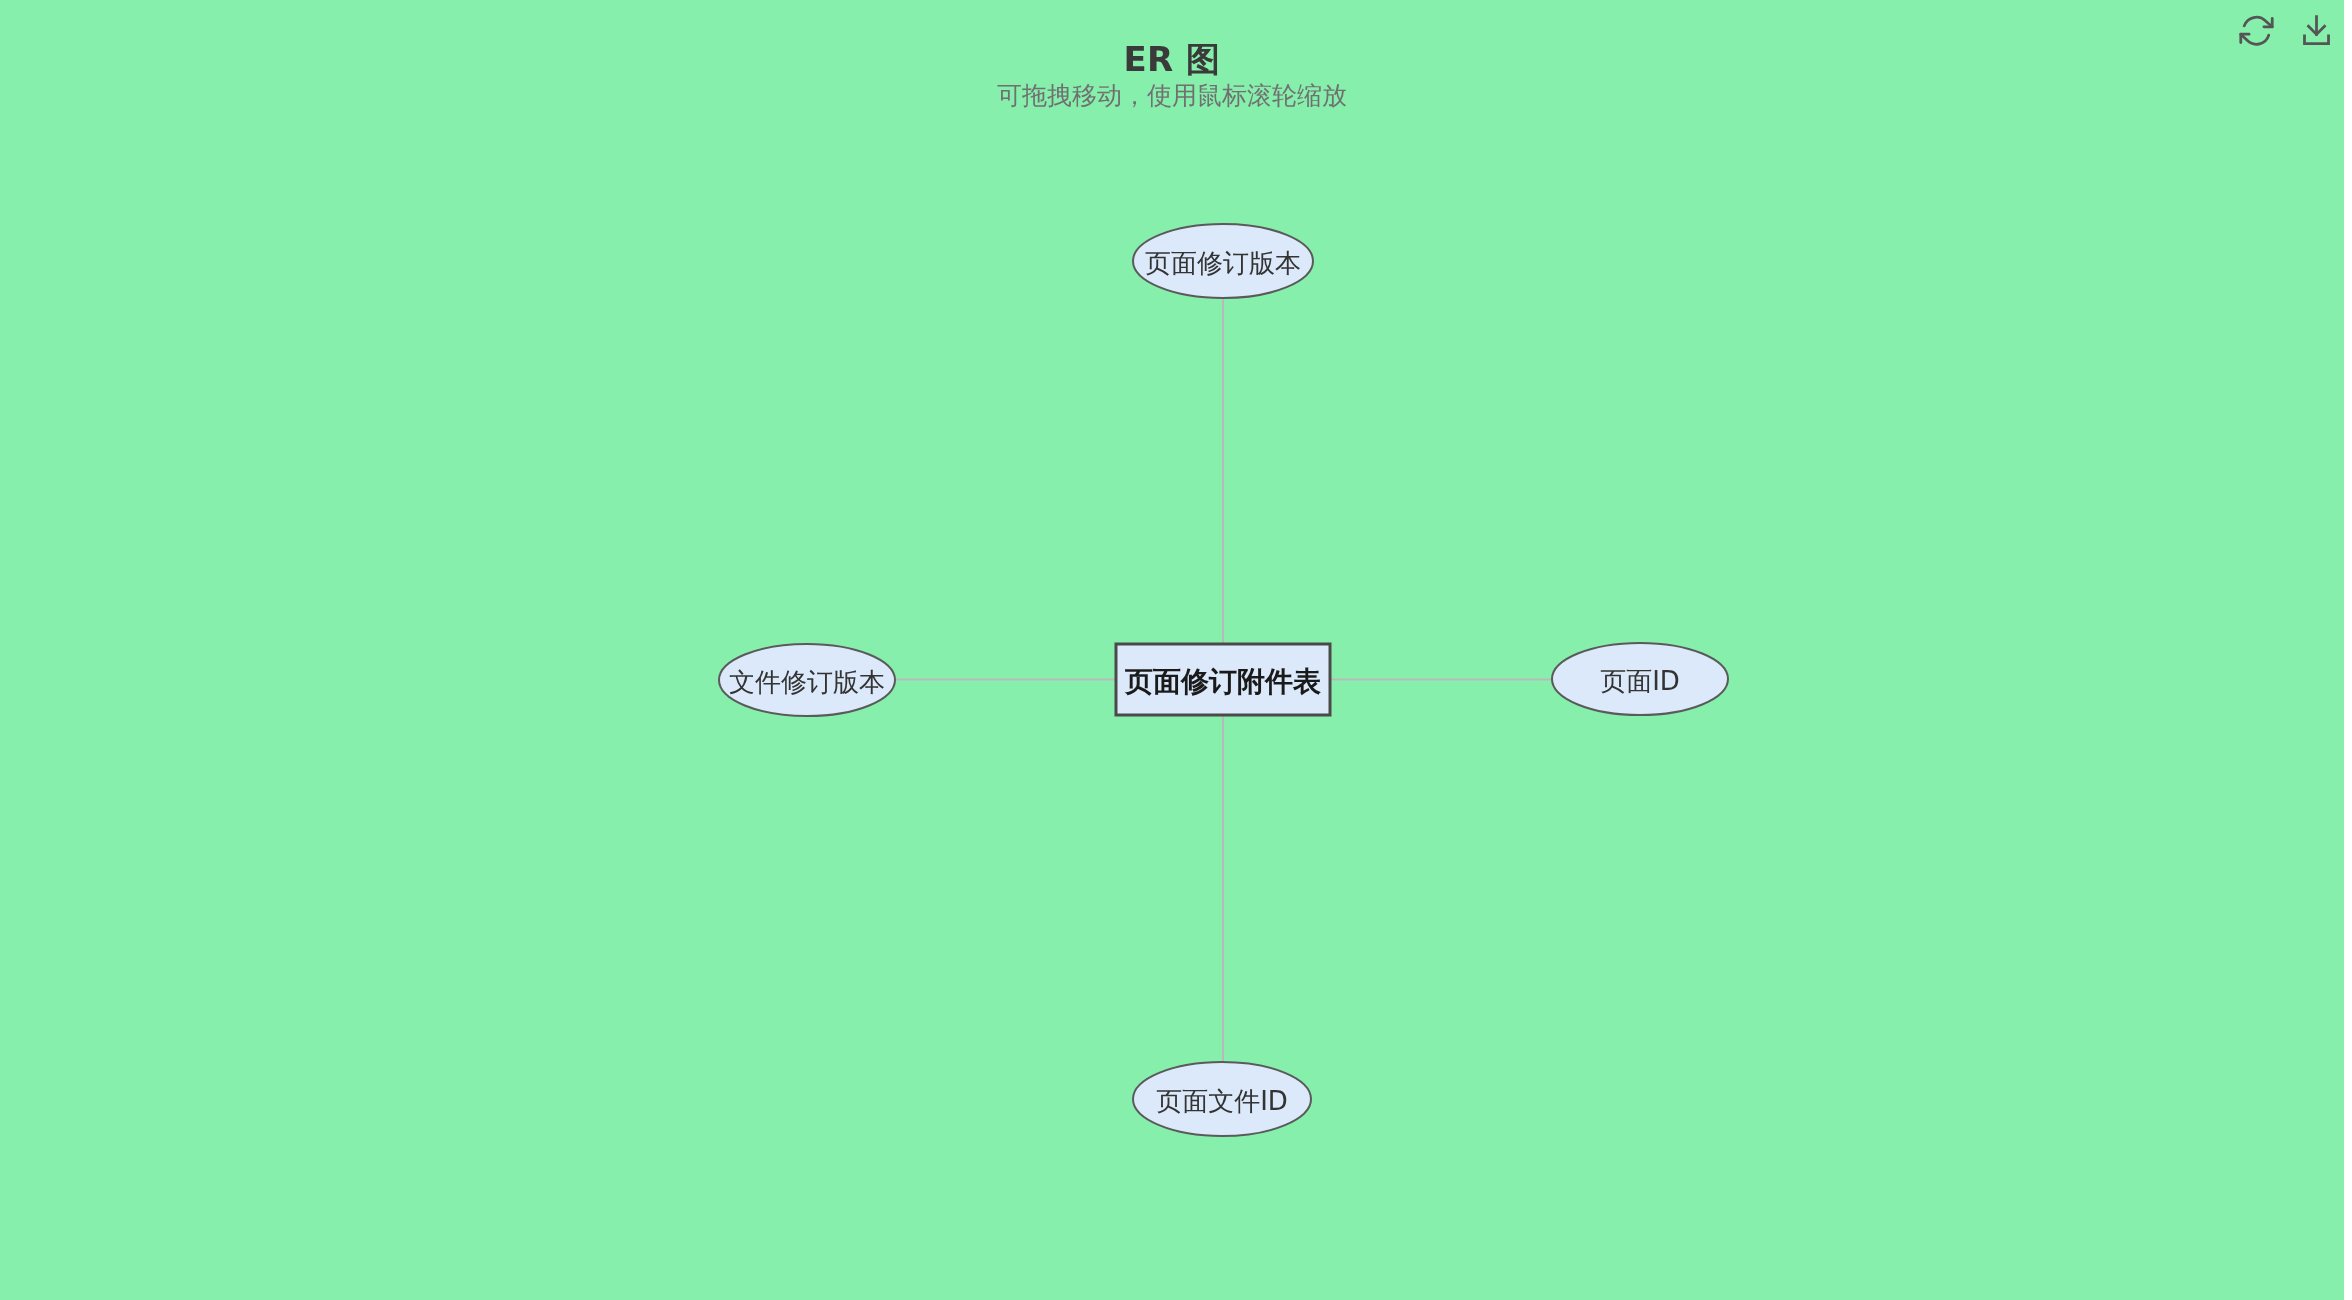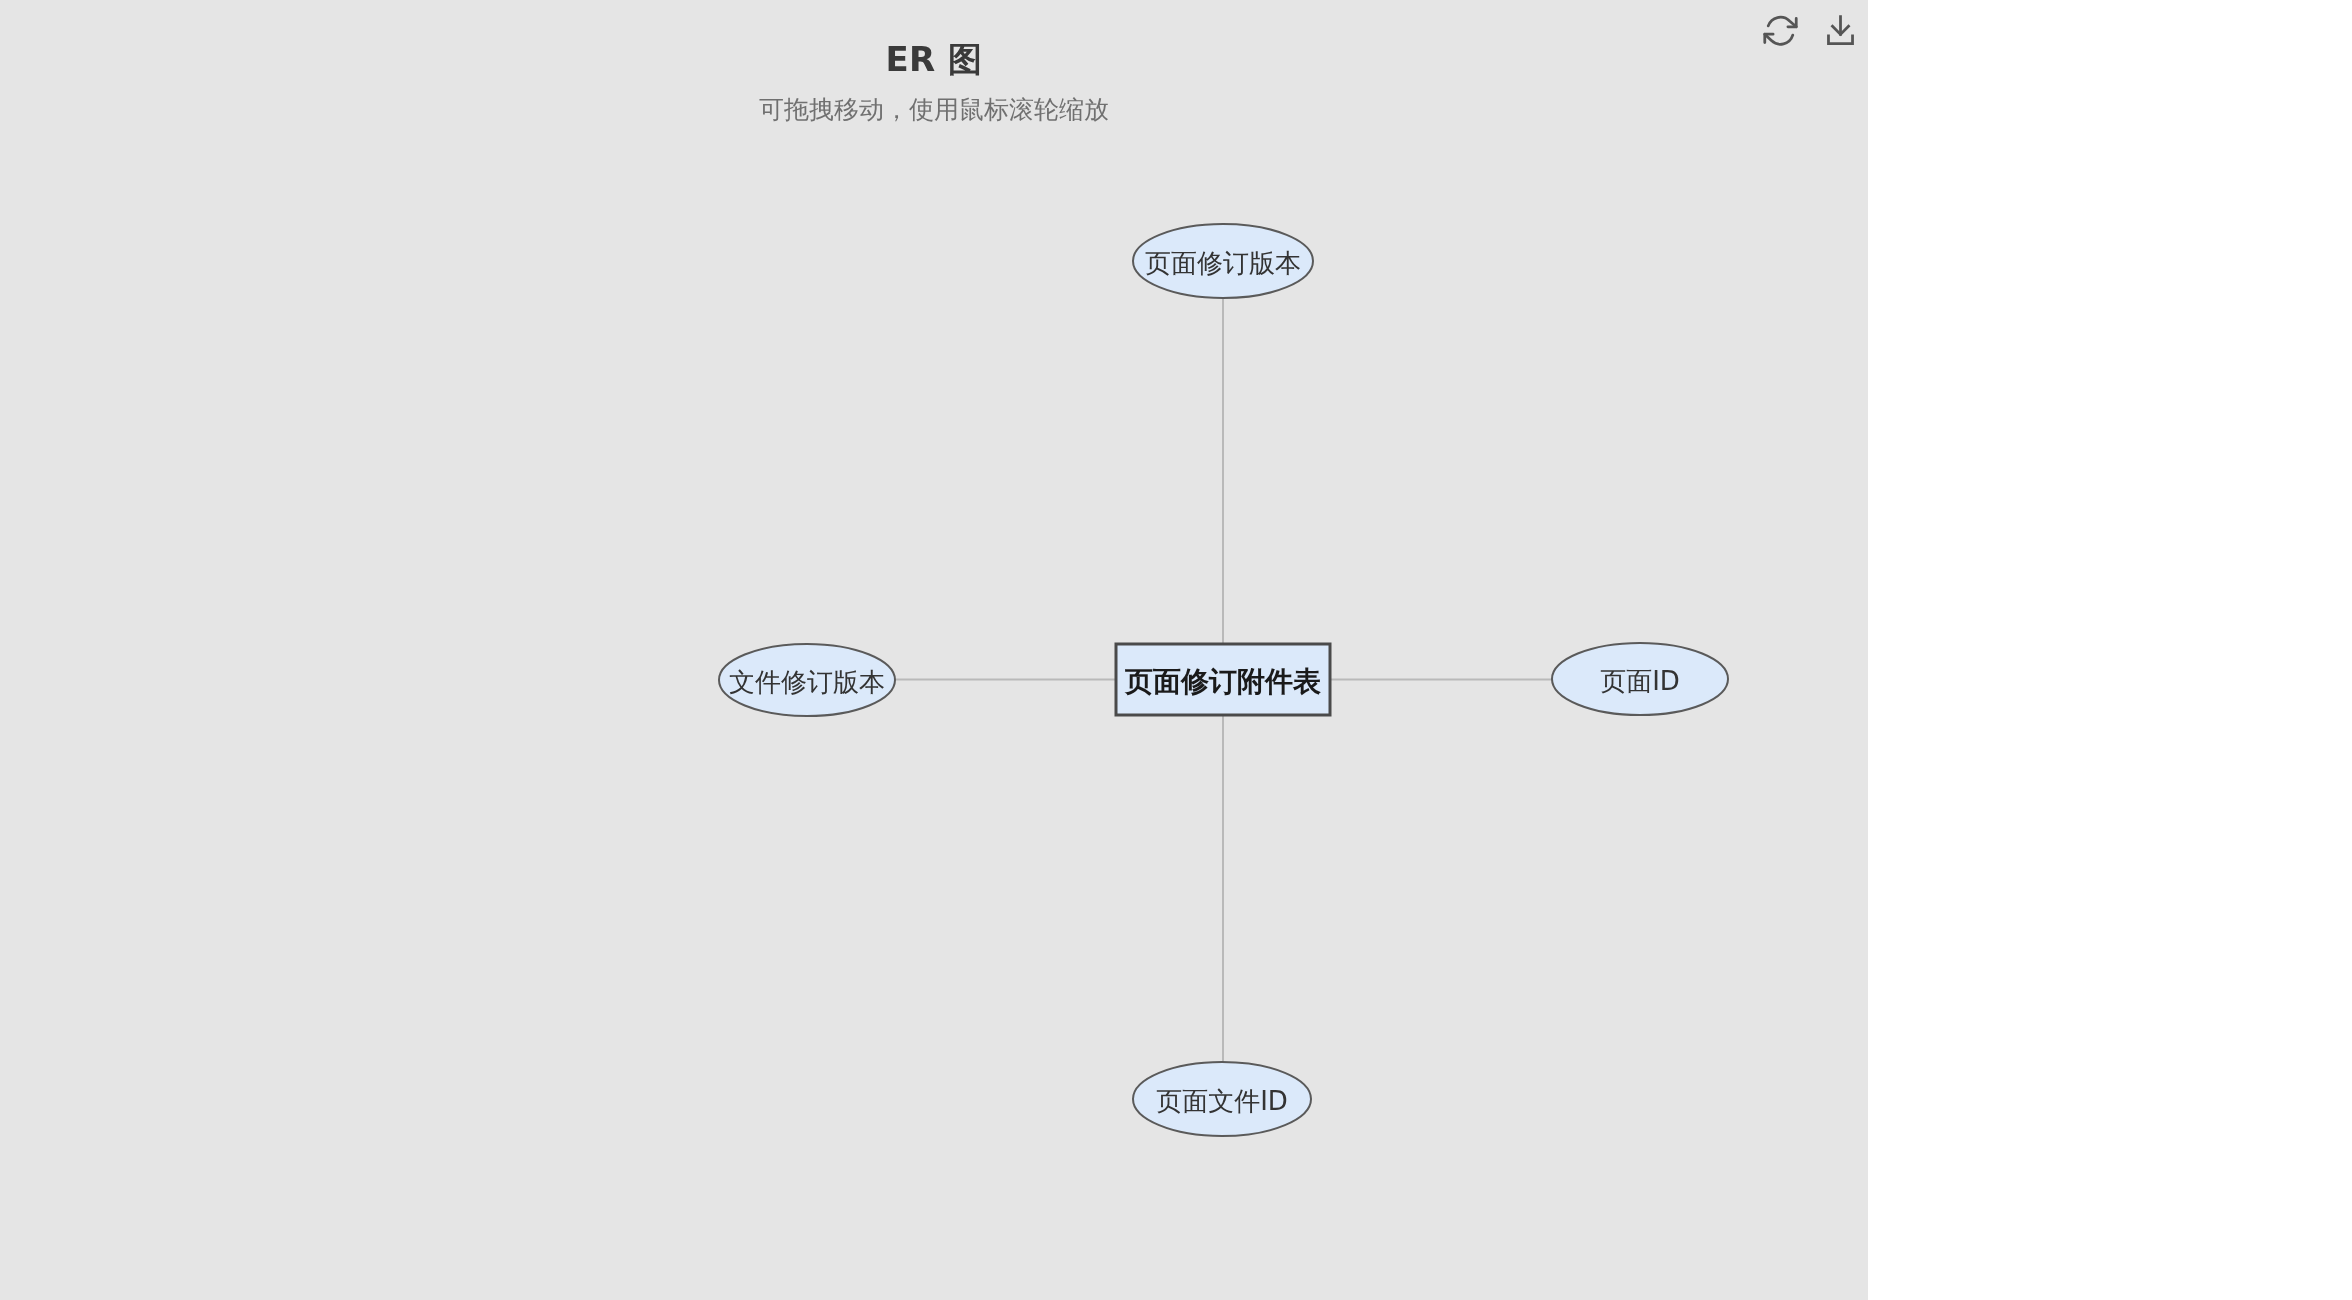--- a/index.html
+++ b/index.html
@@ -6,44 +6,44 @@
     margin: 0;
     padding: 0;
     background: #ffffff;
     width: 2352px;
     height: 1300px;
     overflow: hidden;
     font-family: "DejaVu Sans", "Liberation Sans", sans-serif;
   }
   .page {
     position: relative;
-    width: 1868px;
+    width: 2344px;
     height: 1300px;
-    background: #e5e5e5;
+    background: #86efac;
   }
   
   .header {
     position: absolute;
     top: 38px;
     left: 0;
     width: 100%;
     text-align: center;
     z-index: 2;
     pointer-events: none;
   }
   .title {
     margin: 0;
     font-size: 34px;
     line-height: 1.25;
     font-weight: bold;
     color: #3a3a3a;
     letter-spacing: 0.5px;
   }
   .subtitle {
-    margin: 14px 0 0 0;
+    margin: 0 0 0 0;
     font-size: 25px;
     line-height: 1.2;
     font-weight: normal;
     color: #707070;
   }
   
   .toolbar {
     position: absolute;
     top: 10px;
     right: 8px;

